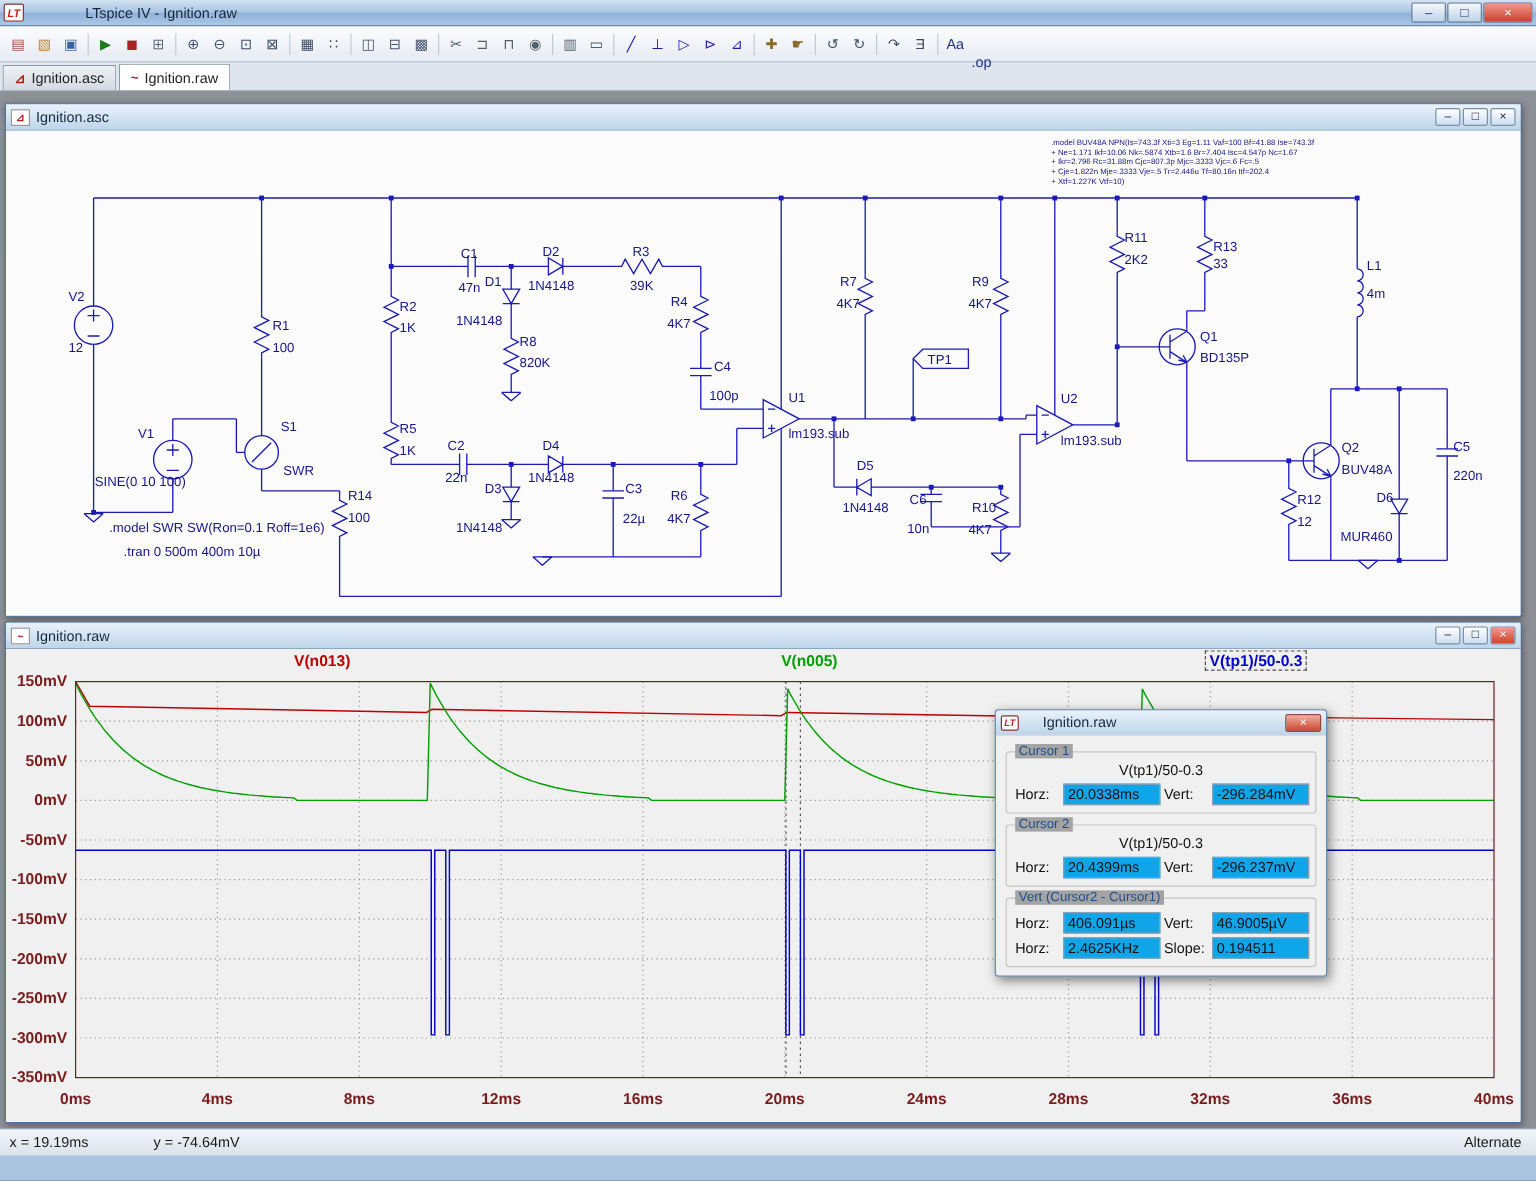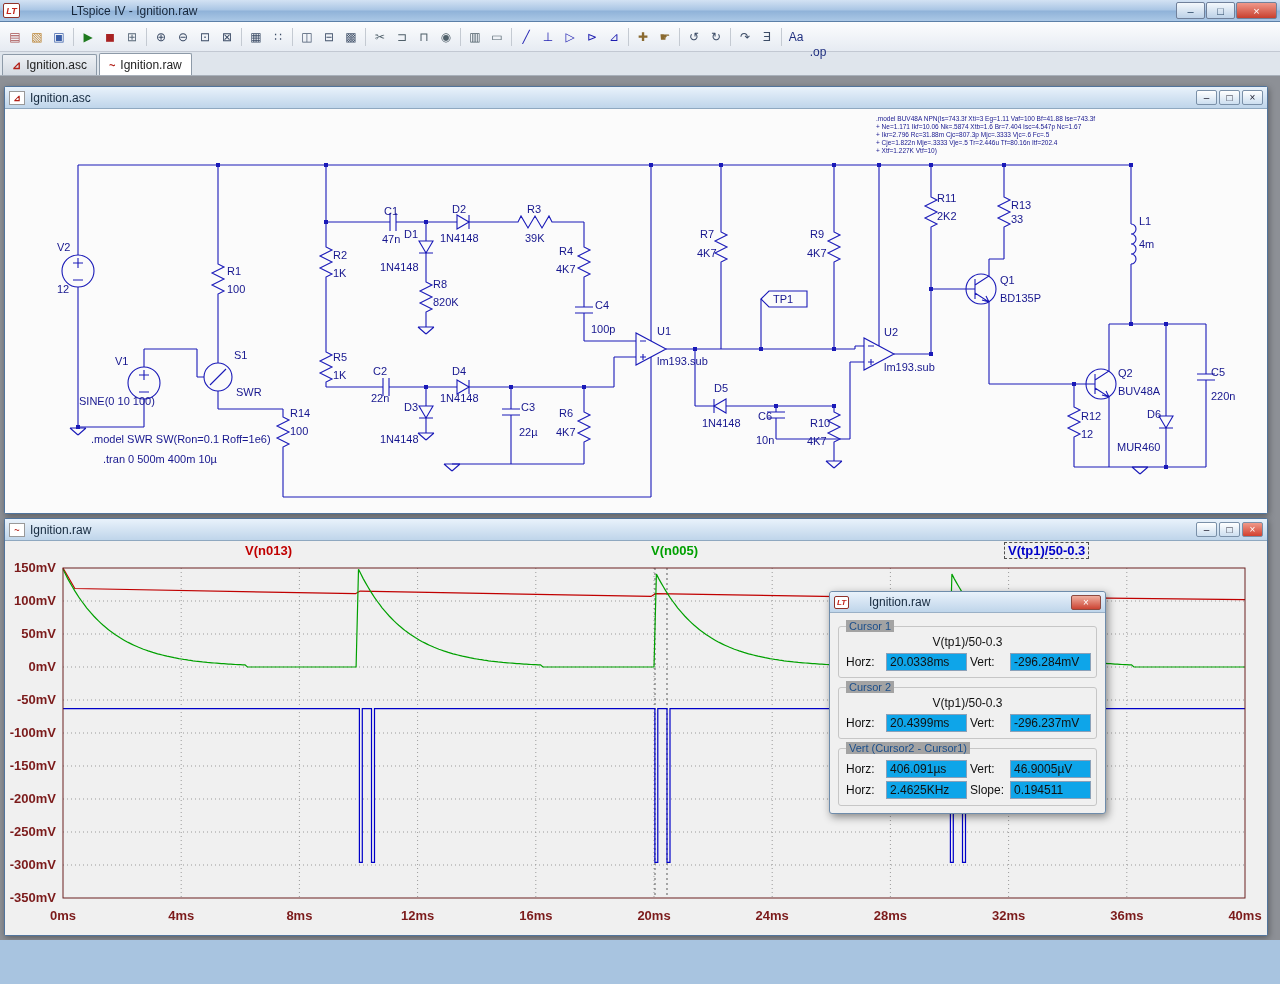--- a/index.html
+++ b/index.html
@@ -404,14 +404,19 @@
             <span class="flabel">Slope:</span>
             <span class="fval">0.194511</span>
           </div>
         </div>
 
       </div>
     </div>
 
   </div>
 
+  <div class="statusbar">
+    <span class="status-x">x = 19.19ms</span>
+    <span class="status-y">y = -74.64mV</span>
+    <span class="status-mode">Alternate</span>
+  </div>
 
 </div>
 
 </body></html>

